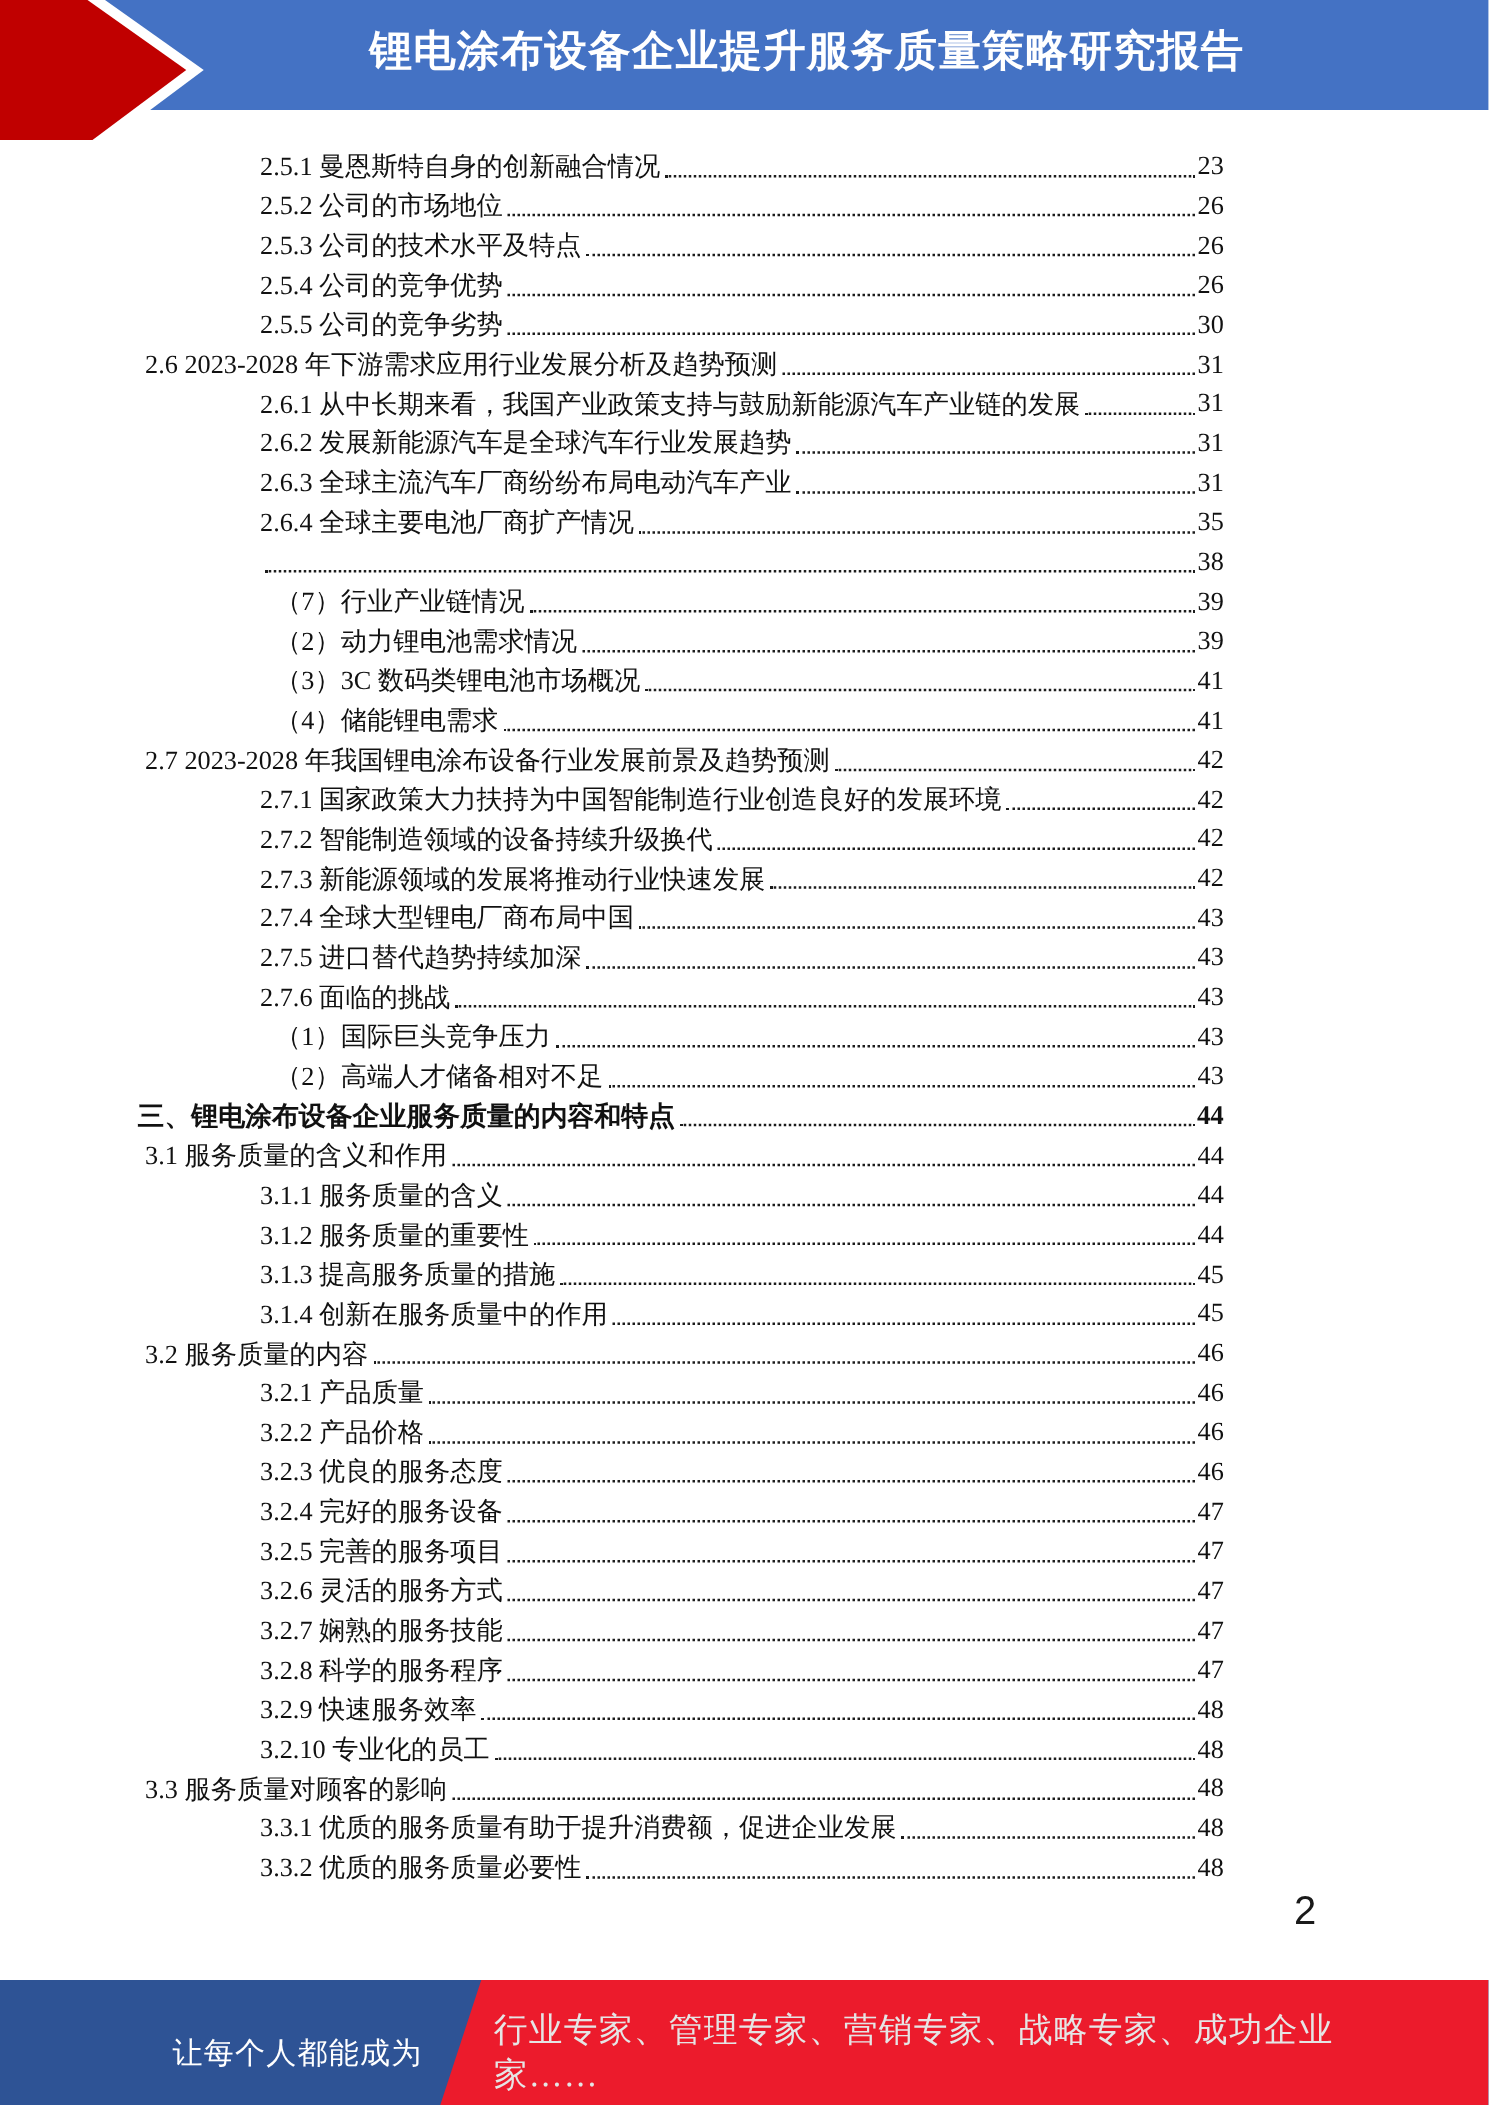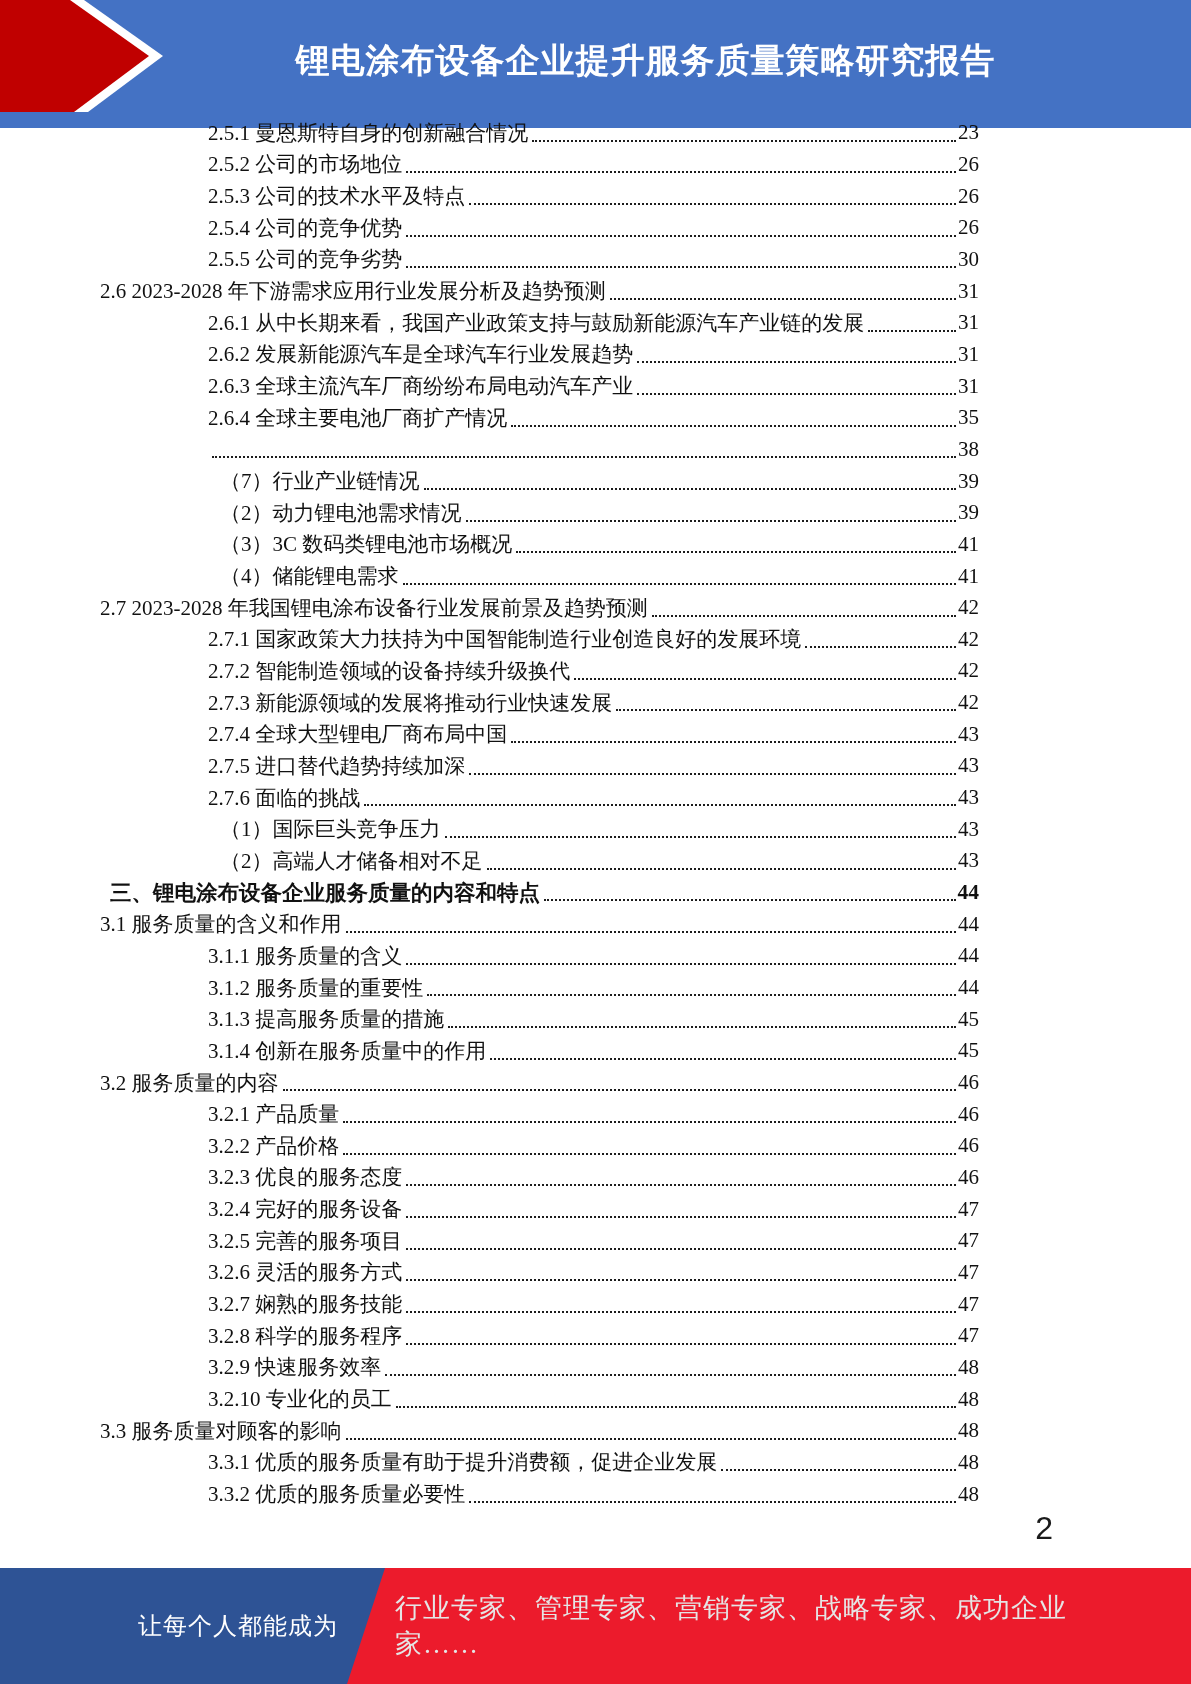--- a/index.html
+++ b/index.html
@@ -16,21 +16,21 @@
     width:1191px;
     height:1684px;
     background:#ffffff;
     overflow:hidden;
     font-family:"Liberation Serif","DejaVu Serif",serif;
     color:var(--text-color);
   }
 
   
   .header{
-    position:absolute;left:0;top:0;width:1191px;height:128px;
+    position:absolute;left:0;top:0;width:1191px;height:88px;
     background:var(--header-blue);
     display:flex;align-items:center;
   }
   .header-arrow{
     position:absolute;left:0;top:0;width:170px;height:112px;
   }
   .arrow-white{fill:#ffffff;}
   .arrow-red{fill:var(--arrow-red);}
   .header-title{
     width:100%;
@@ -61,36 +61,36 @@
     flex:1 1 auto;
     align-self:flex-end;
     border-bottom:2px dotted #1c1c1c;
     margin:0 2px 7px 4px;
     min-width:12px;
     height:0;
   }
   .toc-row .pagenum{flex:0 0 auto;}
   .toc-row.lvl1{padding-left:110px;font-weight:bold;font-size:21.5px;}
   .toc-row.lvl1 .leader{border-bottom-width:2.6px;}
-  .toc-row.lvl2{padding-left:100px;}
+  .toc-row.lvl2{padding-left:100px;margin-left:16px;}
   .toc-row.lvl3{padding-left:208px;}
   .toc-row.lvl4{padding-left:220px;}
 
   
   .page-number{
     position:absolute;
     top:1510px;right:138px;
     font-family:"Liberation Sans","DejaVu Sans",sans-serif;
     font-size:32px;
     color:#1a1a1a;
   }
 
   
   .footer{
-    position:absolute;left:0;bottom:0;width:1191px;height:116px;
+    position:absolute;left:0;bottom:0;width:1191px;height:100px;
     background:var(--footer-blue);
     overflow:hidden;
   }
   .footer-red{
     position:absolute;left:0;top:0;width:1191px;height:116px;
     background:var(--footer-red);
     clip-path:polygon(385px 0,1191px 0,1191px 116px,347px 116px);
   }
   .footer-left-text{
     position:absolute;

